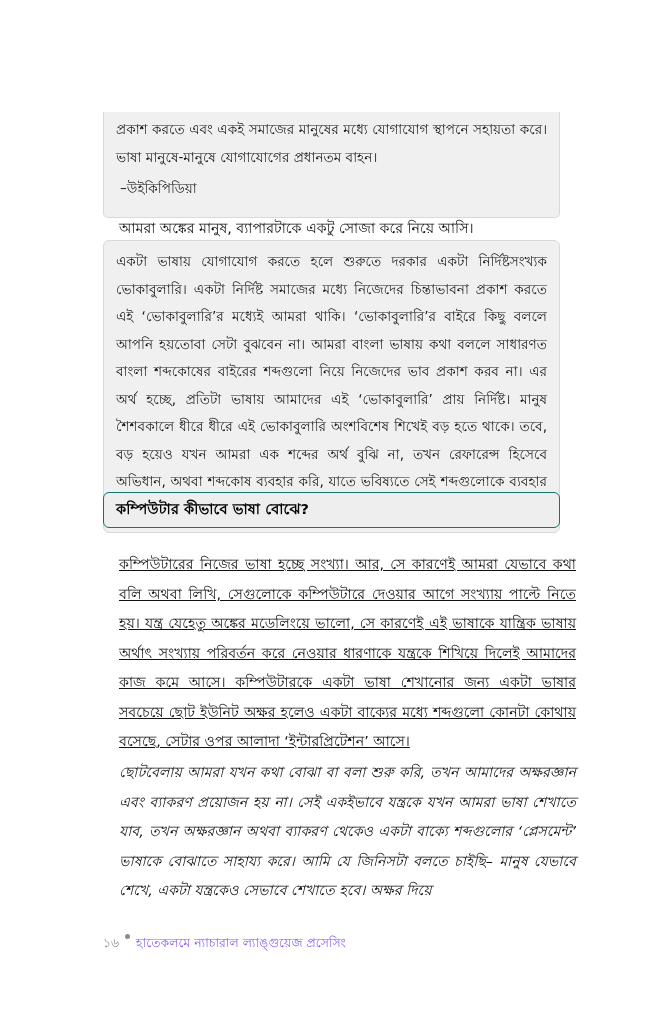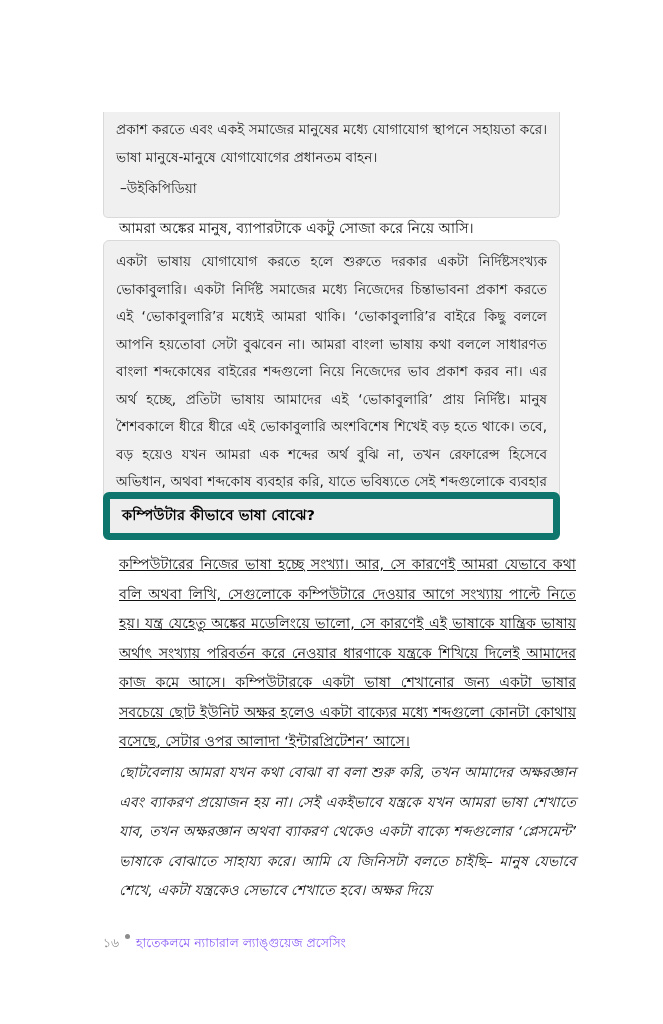--- a/index.html
+++ b/index.html
@@ -75,21 +75,21 @@
   }
 
   
   .heading-band {
     position: absolute;
     left: 0;
     top: 492px;
     width: 457px;
     box-sizing: border-box;
     background: #eeeeee;
-    border: 7px solid #0f766e;
+    border: 1px solid #0f766e;
     border-radius: 6px;
     padding: 5px 12px 7px 12px;
   }
   .heading-band h2 {
     margin: 0;
     font-size: 14.5px;
     line-height: 22px;
     font-weight: bold;
     color: #000000;
     letter-spacing: 0.1px;

